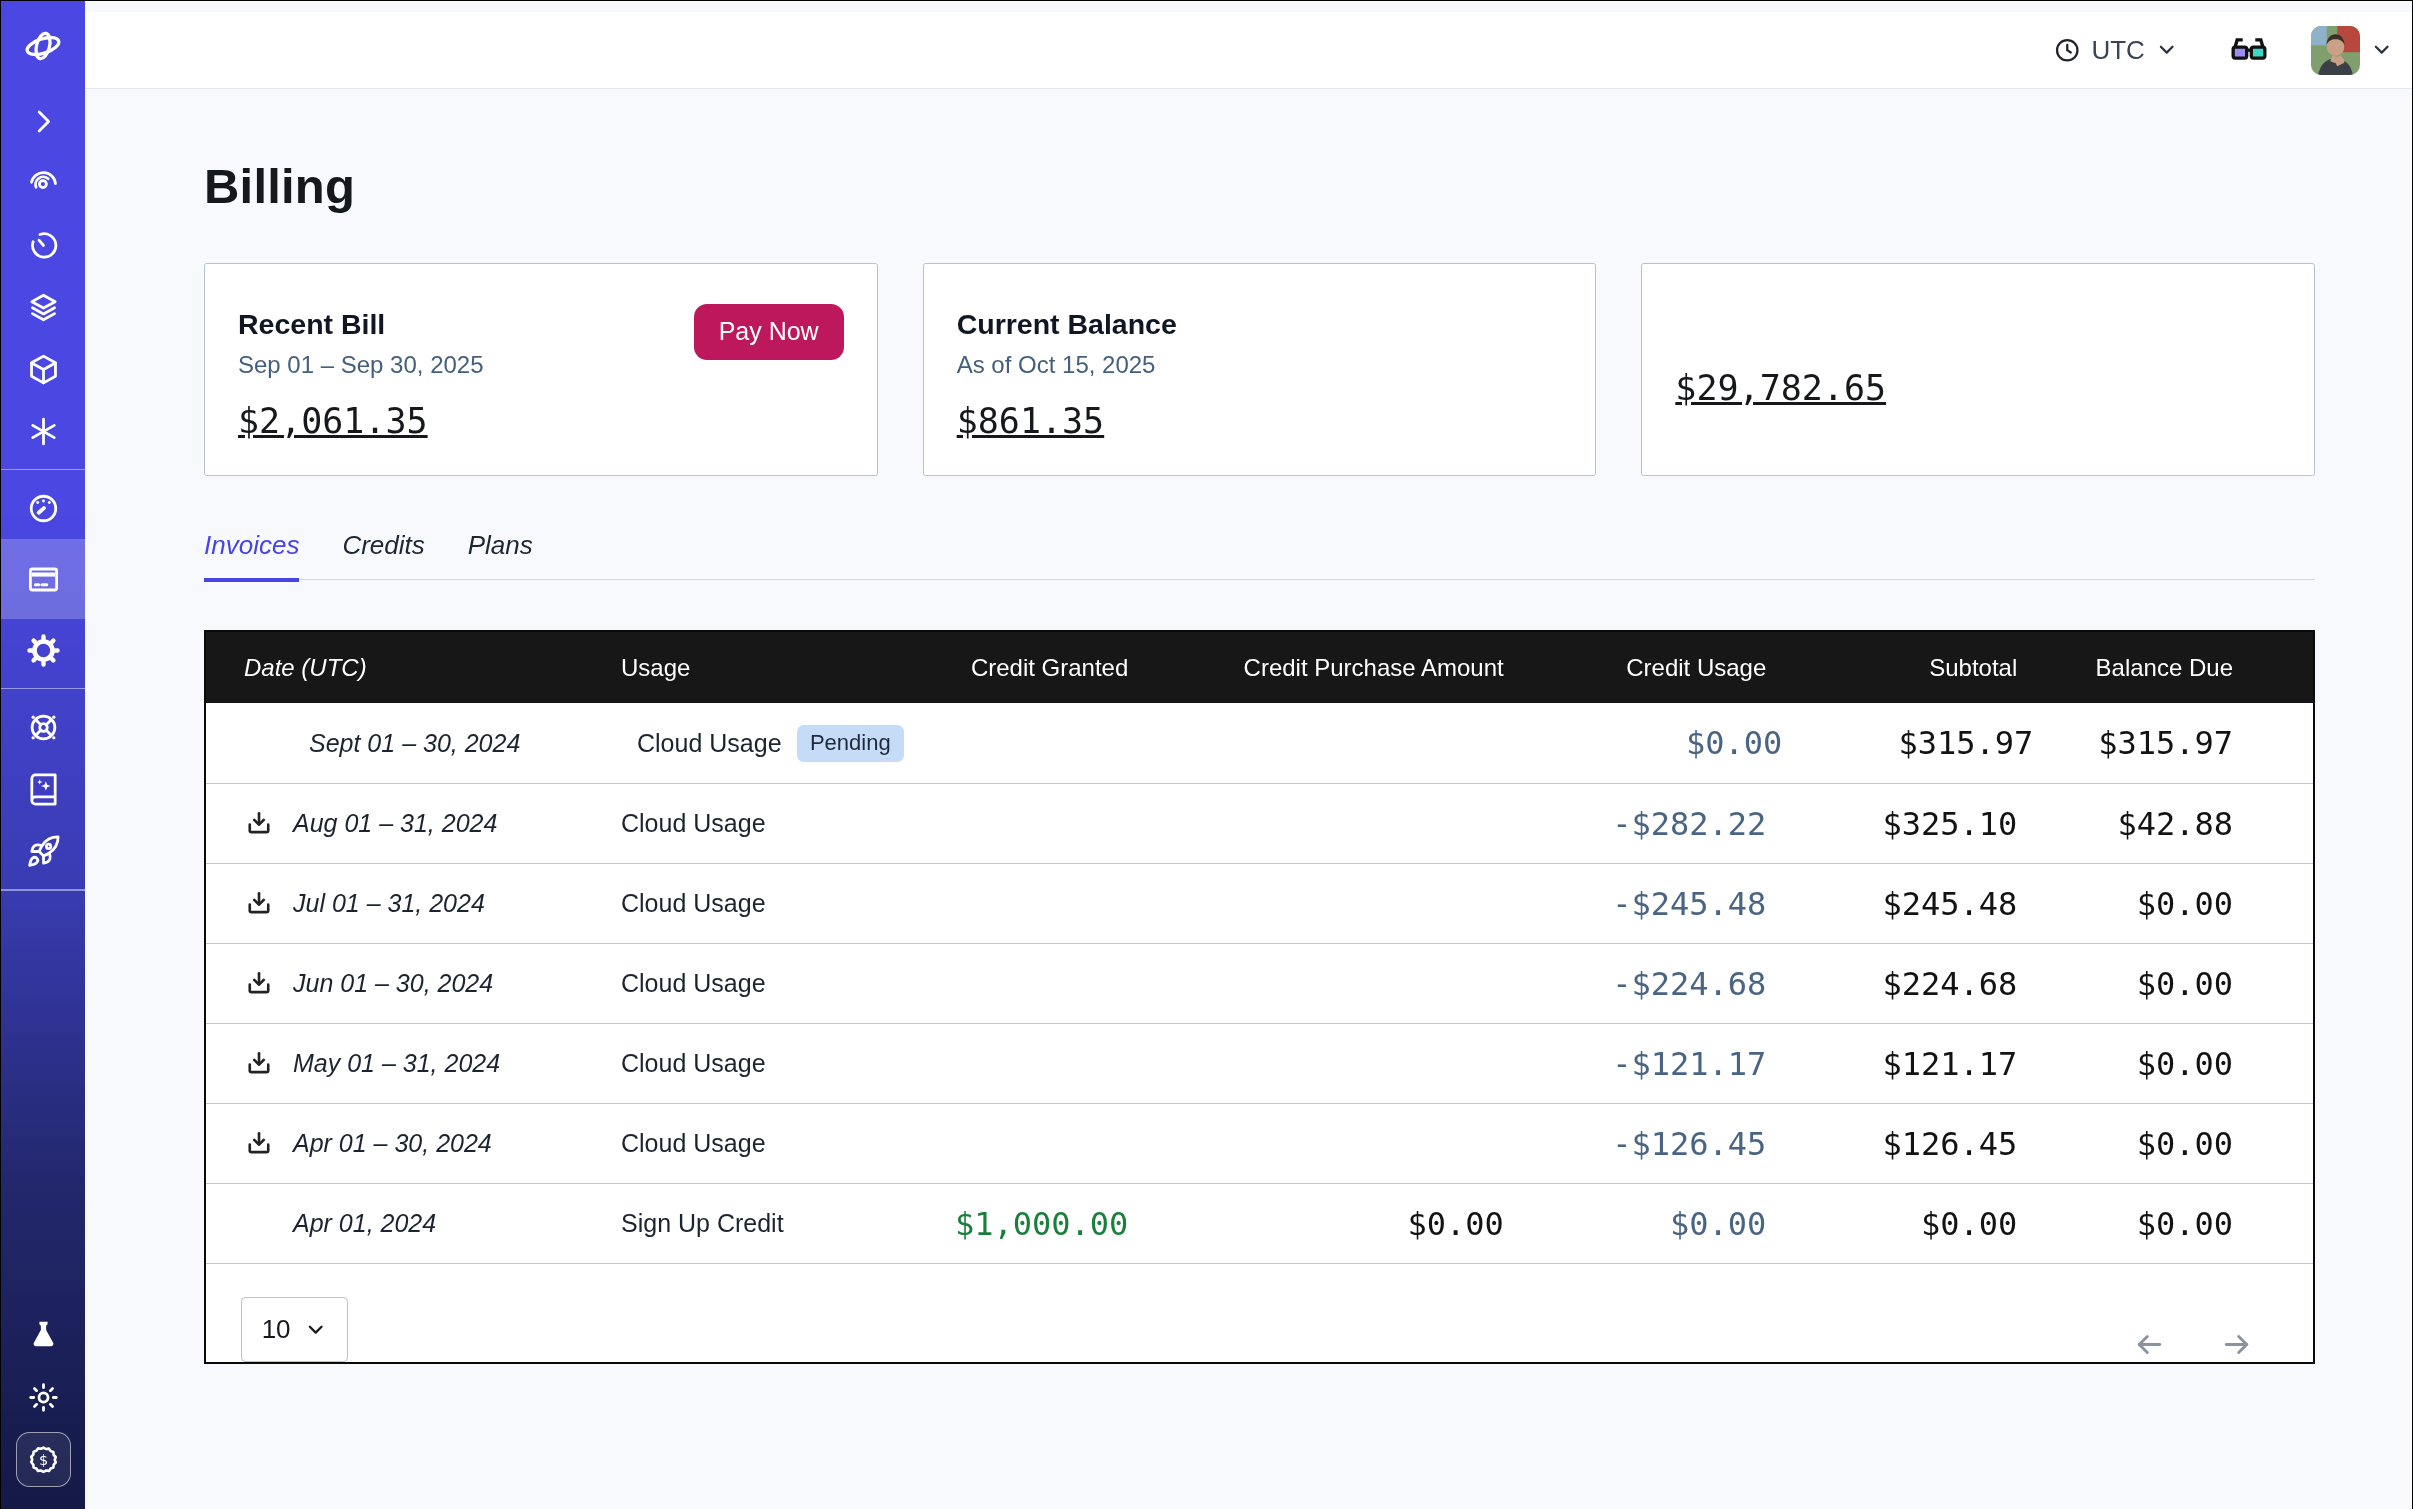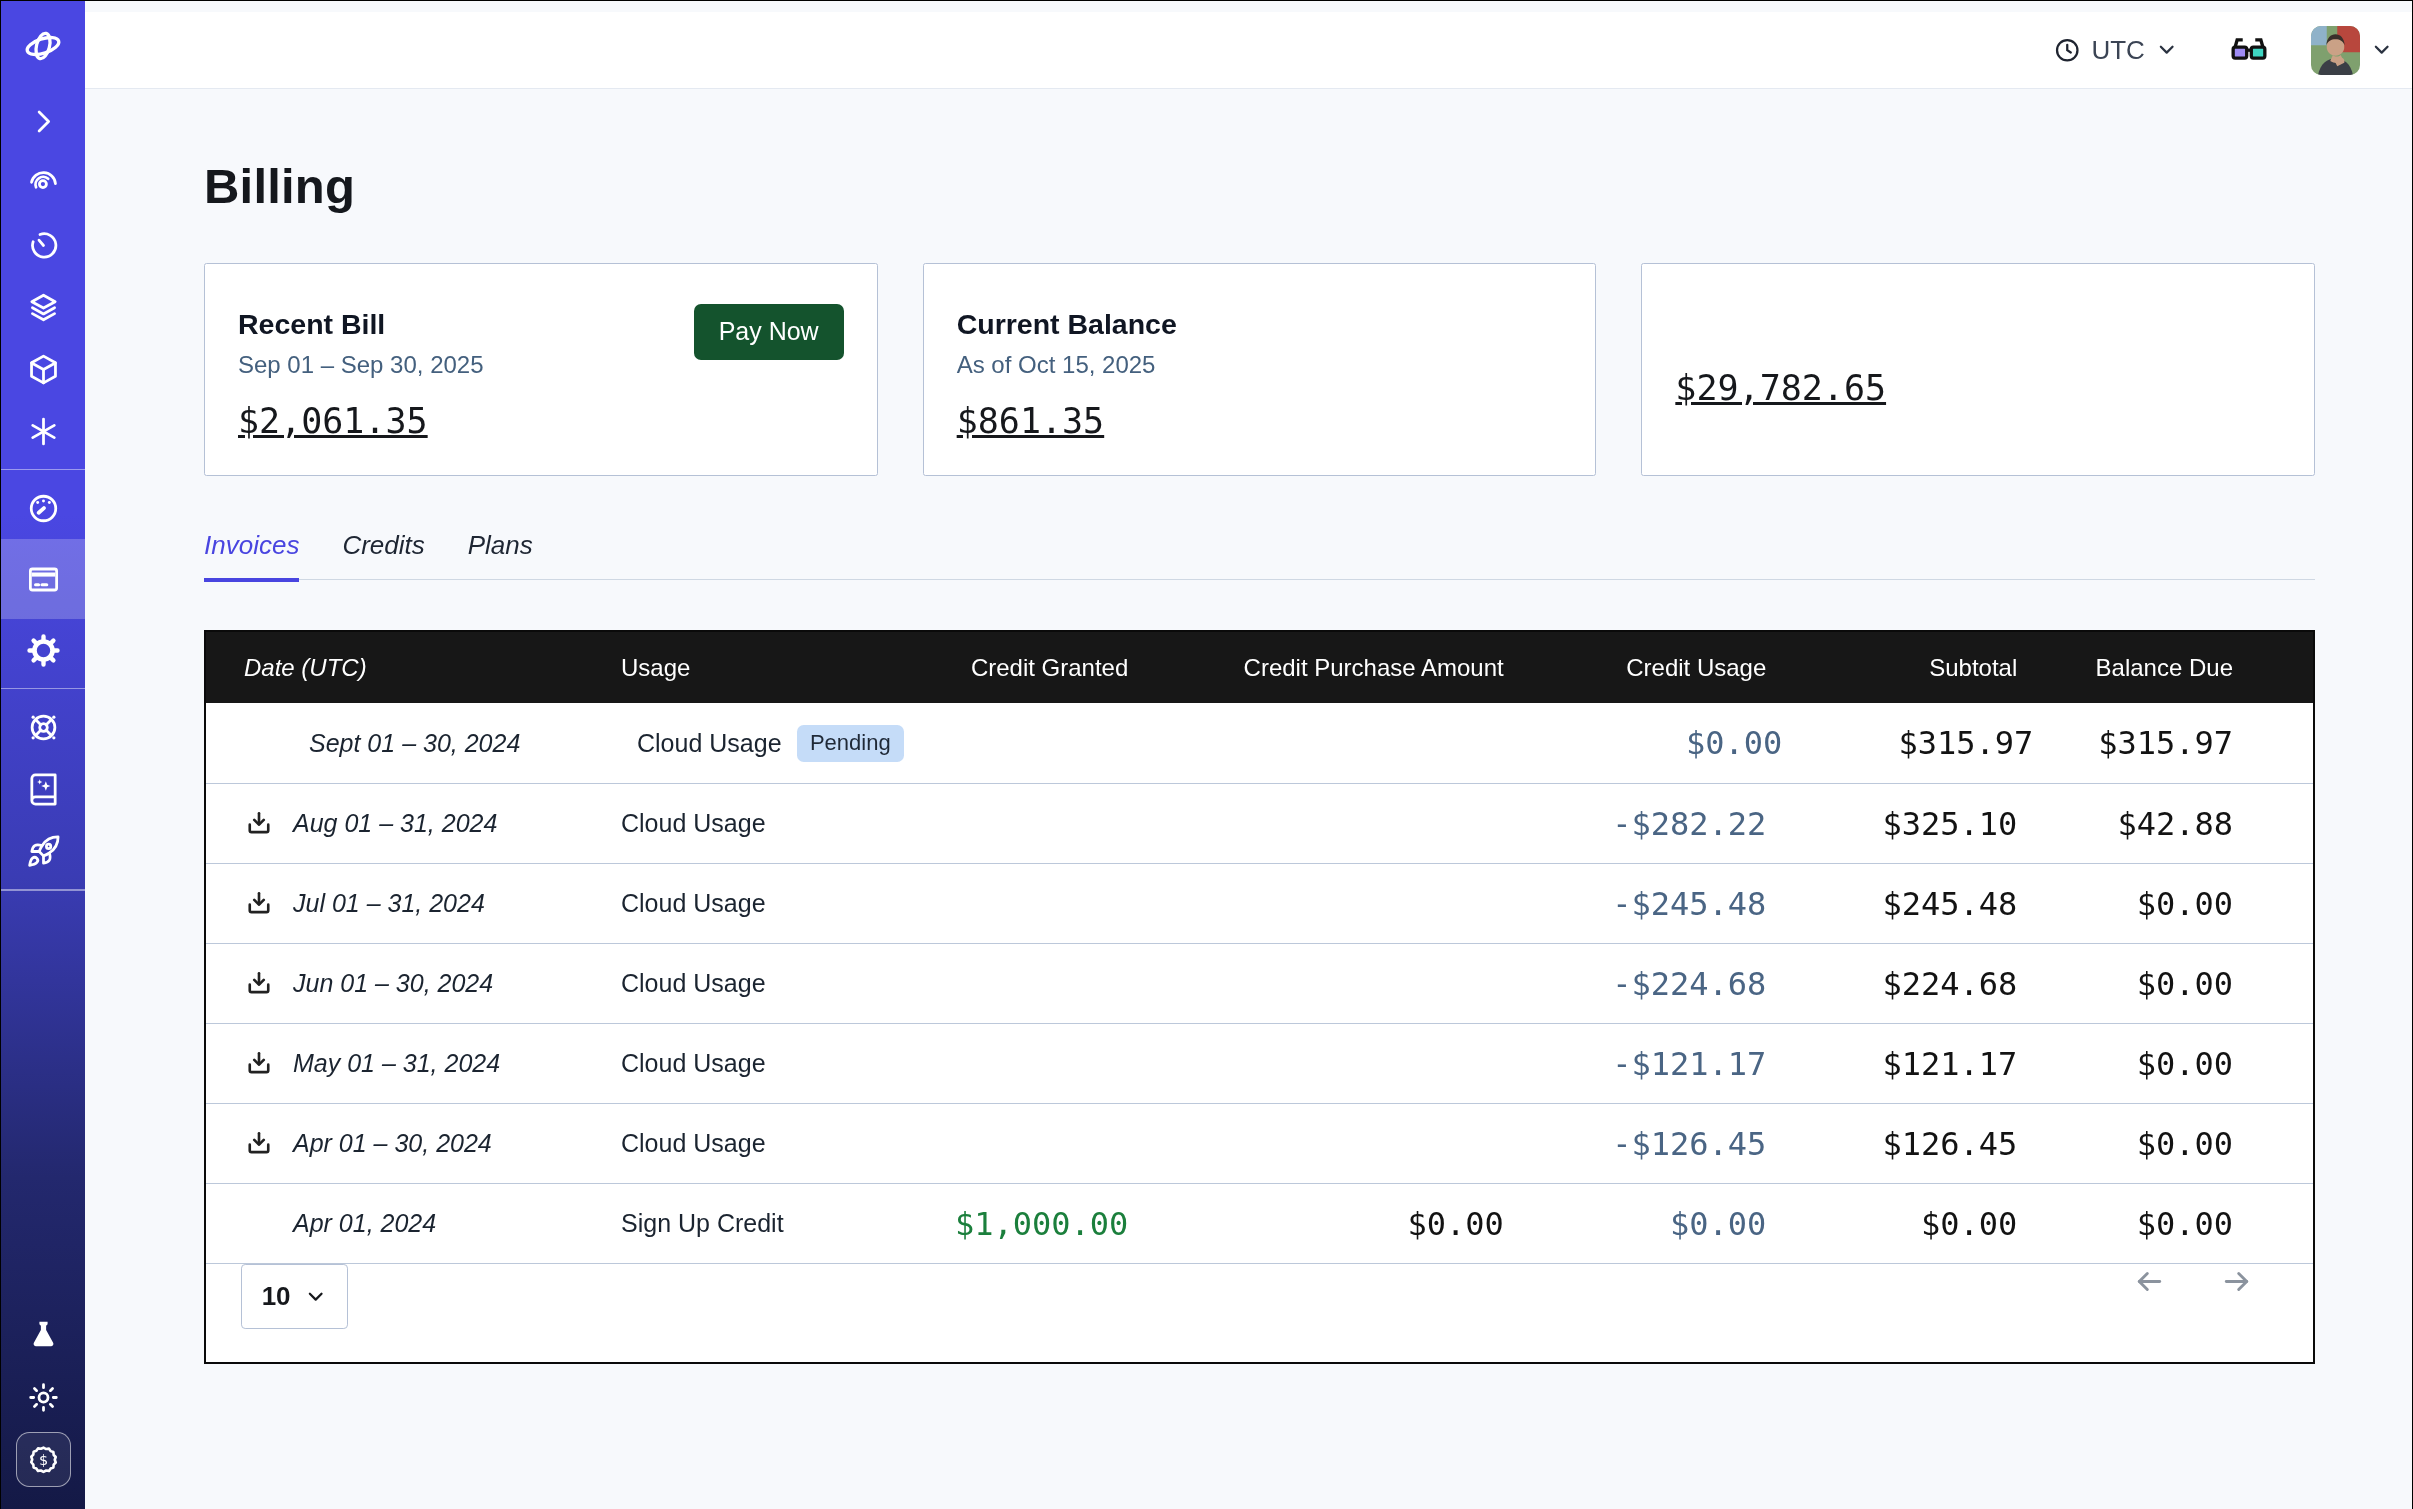--- a/index.html
+++ b/index.html
@@ -40,22 +40,22 @@
   .main { position:absolute; left:84px; top:77px; right:0; bottom:0; padding:80px 97px 0 119px; }
   .page-title { font-size:49px; font-weight:700; color:#15181d; letter-spacing:0.2px; }
 
   .cards { display:flex; gap:45px; margin-top:49px; }
   .card { position:relative; width:675px; height:213px; background:#fff; border:1.7px solid #b5c1d6;
           border-radius:2.5px; padding:44px 33px 0 33px; }
   .card-title { font-size:28.5px; font-weight:700; color:#101623; }
   .card-sub { margin-top:10px; min-height:32px; font-size:24px; color:#44607e; }
   .card-amount { margin-top:18.4px; font-size:35px; color:#16181c;
           font-family:"DejaVu Sans Mono", monospace;text-decoration:underline; }
-  .pay-btn { position:absolute; top:40px; right:33px; background:#14532d; color:#fff; border:none;
-          font-size:25px; font-family:"Liberation Sans", sans-serif; padding:13.4px 25px; border-radius:7px; cursor:pointer; }
+  .pay-btn { position:absolute; top:40px; right:33px; background:#be185d; color:#fff; border:none;
+          font-size:25px; font-family:"Liberation Sans", sans-serif; padding:13.4px 25px; border-radius:13px; cursor:pointer; }
 
   .tabs { display:flex; gap:43px; margin-top:54px; border-bottom:1.7px solid #cfd8e3;font-style:italic; }
   .tab { font-size:26px; padding-bottom:18.4px; color:#1e2633; cursor:pointer; position:relative; }
   .tab.active { color:#4945e0; }
   .tab.active::after { content:""; position:absolute; left:0; right:0; bottom:-2.5px; height:4.2px; background:#4945e0; }
 
   
   .table-card { margin-top:50px; border:2.5px solid #0a0a0a; background:#fff; }
   .thead, .trow { display:grid; grid-template-columns:382px 333px 219px 367px 261px 251px 1fr; }
   .thead { background:#171717; height:71px; align-items:center; }
@@ -73,22 +73,22 @@
   .th.c7,.td.c7 { padding-right:80px; }
   .dl-slot { width:49px; display:flex; align-items:center; }
   .dl-slot svg { width:30px; height:30px; cursor:pointer; }
   .date-text, .type-text { font-size:25px; color:#1b2430; }
   .num { font-family:"DejaVu Sans Mono", monospace; font-size:32px; color:#131313;text-align:right; }
   .num.usage { color:#4a6584; }
   .num.green { color:#1b7f3c; }
   .pill { margin-left:15px; background:#c5dcf8; color:#1f2937; font-size:22px; padding:5.9px 13.4px;
           border-radius:6.7px; white-space:nowrap; }
 
-  .pager { height:99px; border-top:1.7px solid #bcc8da; display:flex; align-items:flex-start;
-           justify-content:space-between; padding:0 59px 0 35px; background:#fff;font-weight:bold; }
+  .pager { height:99px; border-top:1.7px solid #bcc8da; display:flex; align-items:flex-end;
+           justify-content:space-between; padding:0 59px 0 35px; background:#fff; }
   .page-size { width:107px; height:65px; border:1.7px solid #b5c1d6; border-radius:4.2px; background:#fff;
            display:flex; align-items:center; justify-content:center; gap:13.4px; cursor:pointer; }
   .page-size .val { font-size:26px; color:#16181c; }
   .pager-arrows { display:flex; gap:52px; }
   .pager-arrows svg { width:35px; height:35px; cursor:pointer; }
 </style>
 </head>
 <body>
 
 <div class="frame">

